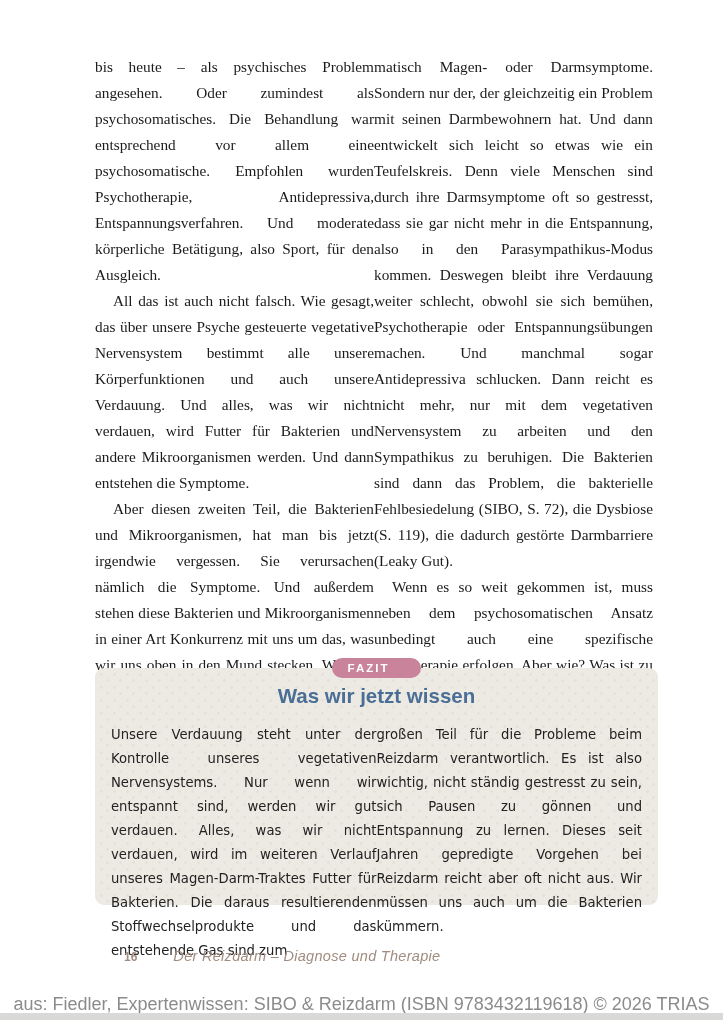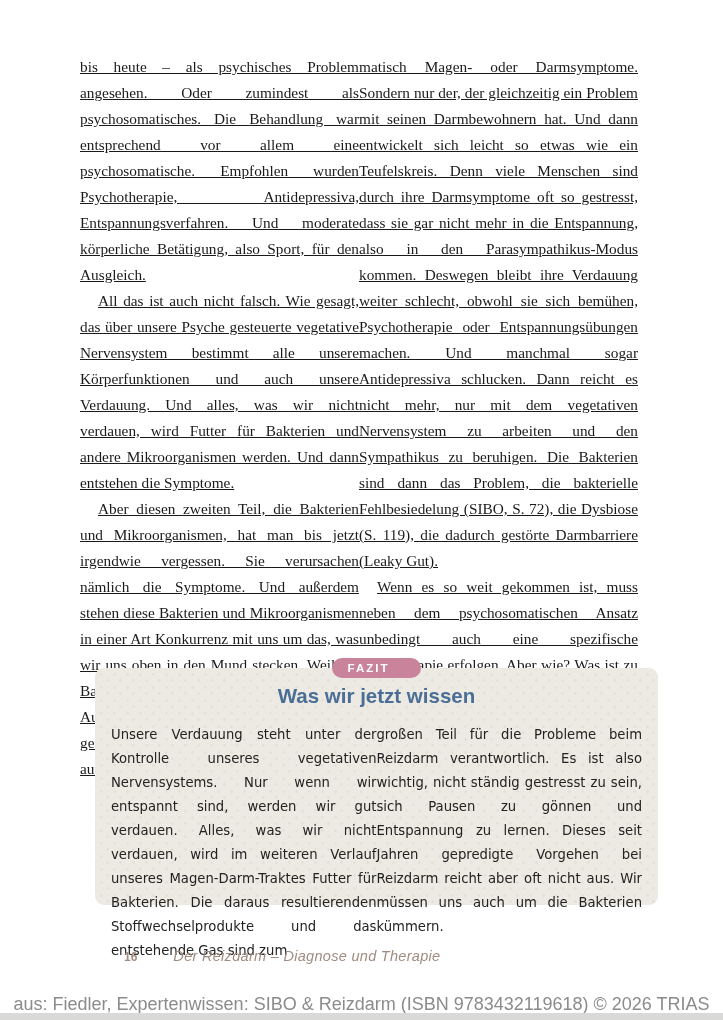--- a/index.html
+++ b/index.html
@@ -9,22 +9,22 @@
     position: relative;
     overflow: hidden;
     font-family: "Liberation Serif", serif;
     color: #1a1a1a;
   }
   .page { position: absolute; inset: 0; }
 
   
   .columns {
     position: absolute;
-    left: 80px; top: 54px; width: 570px;
-    display: flex;  text-decoration: underline;
+    left: 95px; top: 54px; width: 570px;
+    display: flex; 
   }
   .col { width: 279px; }
   .body-par {
     font-size: 15.3px; line-height: 26px;
     text-align: justify;
     margin: 0;
     hyphens: none;
   }
   .body-par.indent { text-indent: 18px; }
 

